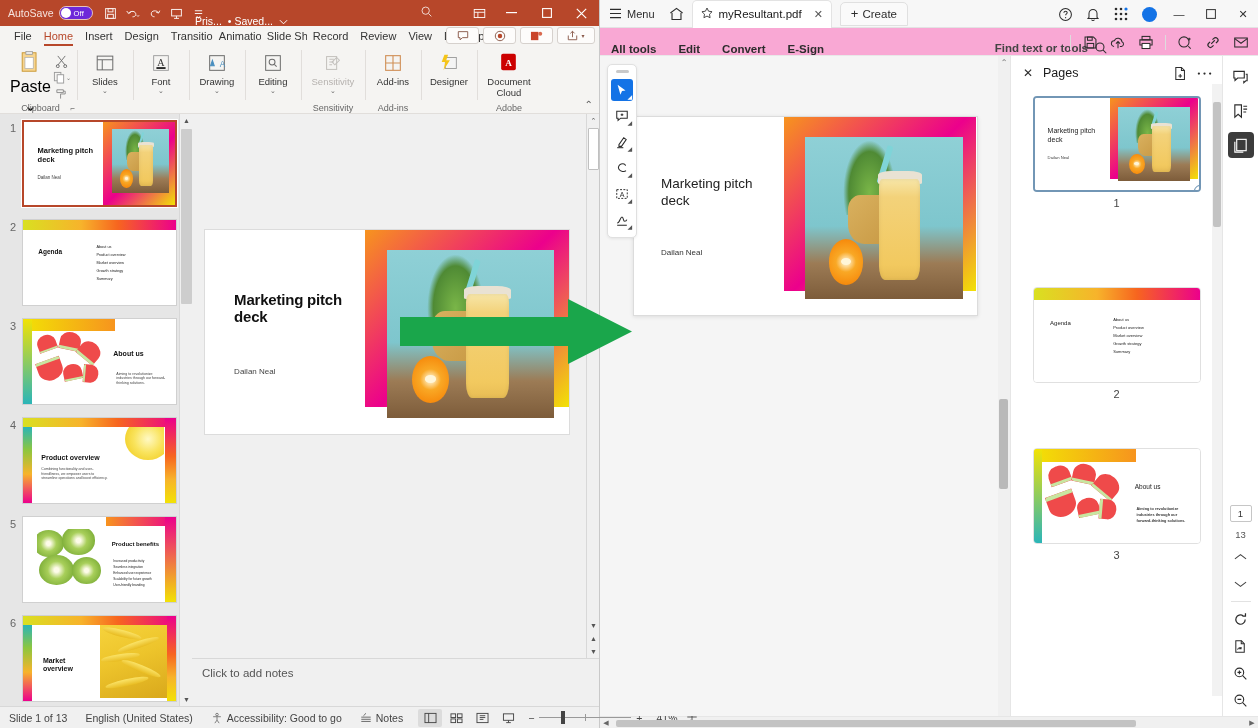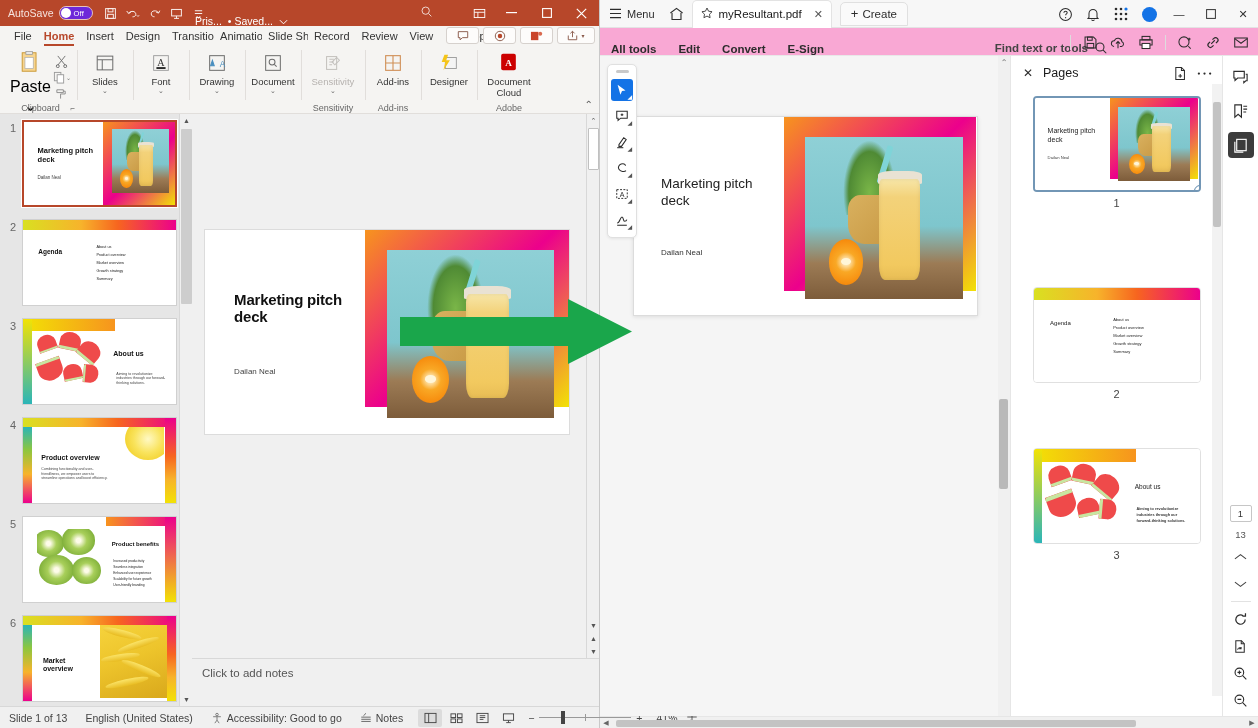--- a/index.html
+++ b/index.html
@@ -32,21 +32,21 @@
   .title-search { position: absolute; left: 420px; top: 5px; width: 185px; height: 16px; }
   .win-ctrls { position: absolute; right: 0; top: 0; height: 26px; display: flex; }
   .win-btn { width: 35px; height: 26px; display: flex; align-items: center; justify-content: center;
              font-size: 12px; }
   .win-btn.extra { width: 30px; }
 
   .ppt-tabs { height: 20px; background: #f5f4f2; display: flex; align-items: flex-end;
               font-size: 11px; color: #333; padding-left: 8px; flex: 0 0 20px; position: relative; }
   .ppt-tab { padding: 0 6px; height: 19px; line-height: 19px; white-space: nowrap;
              overflow: hidden; position: relative; }
-  .ppt-tab.active { color: #b7472a; font-weight: bold; }
+  .ppt-tab.active { color: #b7472a; font-weight: normal; }
   .ppt-tab.active::after { content:''; position: absolute; left: 6px; right: 6px; bottom: 0;
                            height: 2px; background: #b7472a; }
   .tabs-right { position: absolute; right: 4px; top: 1px; display: flex; gap: 4px; }
   .tab-btn { width: 33px; height: 17px; border: 1px solid #d6d1cd; border-radius: 3px;
              background: #fdfcfb; display:flex; align-items:center; justify-content:center; }
   .tab-btn.dd { width: 38px; }
 
   .ppt-ribbon { height: 68px; background: #f5f4f2; border-bottom: 1px solid #e1dedb;
                 display: flex; align-items: flex-start; padding-left: 4px; flex: 0 0 68px;
                 position: relative; }
@@ -473,21 +473,21 @@
       <div class="rgroup">
         <div class="rrow">
             <div class="rbtn">
           <span class="glyph">
                 <svg width="22" height="22" viewBox="0 0 24 24" fill="none" stroke="#6d6d6d" stroke-width="1.1">
                   <rect x="4" y="4" width="16" height="16"></rect>
                   <circle cx="11" cy="11" r="3.2"></circle>
                   <path d="M13.4 13.4L16 16"></path>
                 </svg>
               </span>
-          <span class="cap">Document</span>
+          <span class="cap">Editing</span>
           <span class="chev">⌄</span>
             </div>
           </div>
       </div>
 
 
       <div class="rgroup">
         <div class="rrow">
             <div class="rbtn wide dim">
           <span class="glyph">

